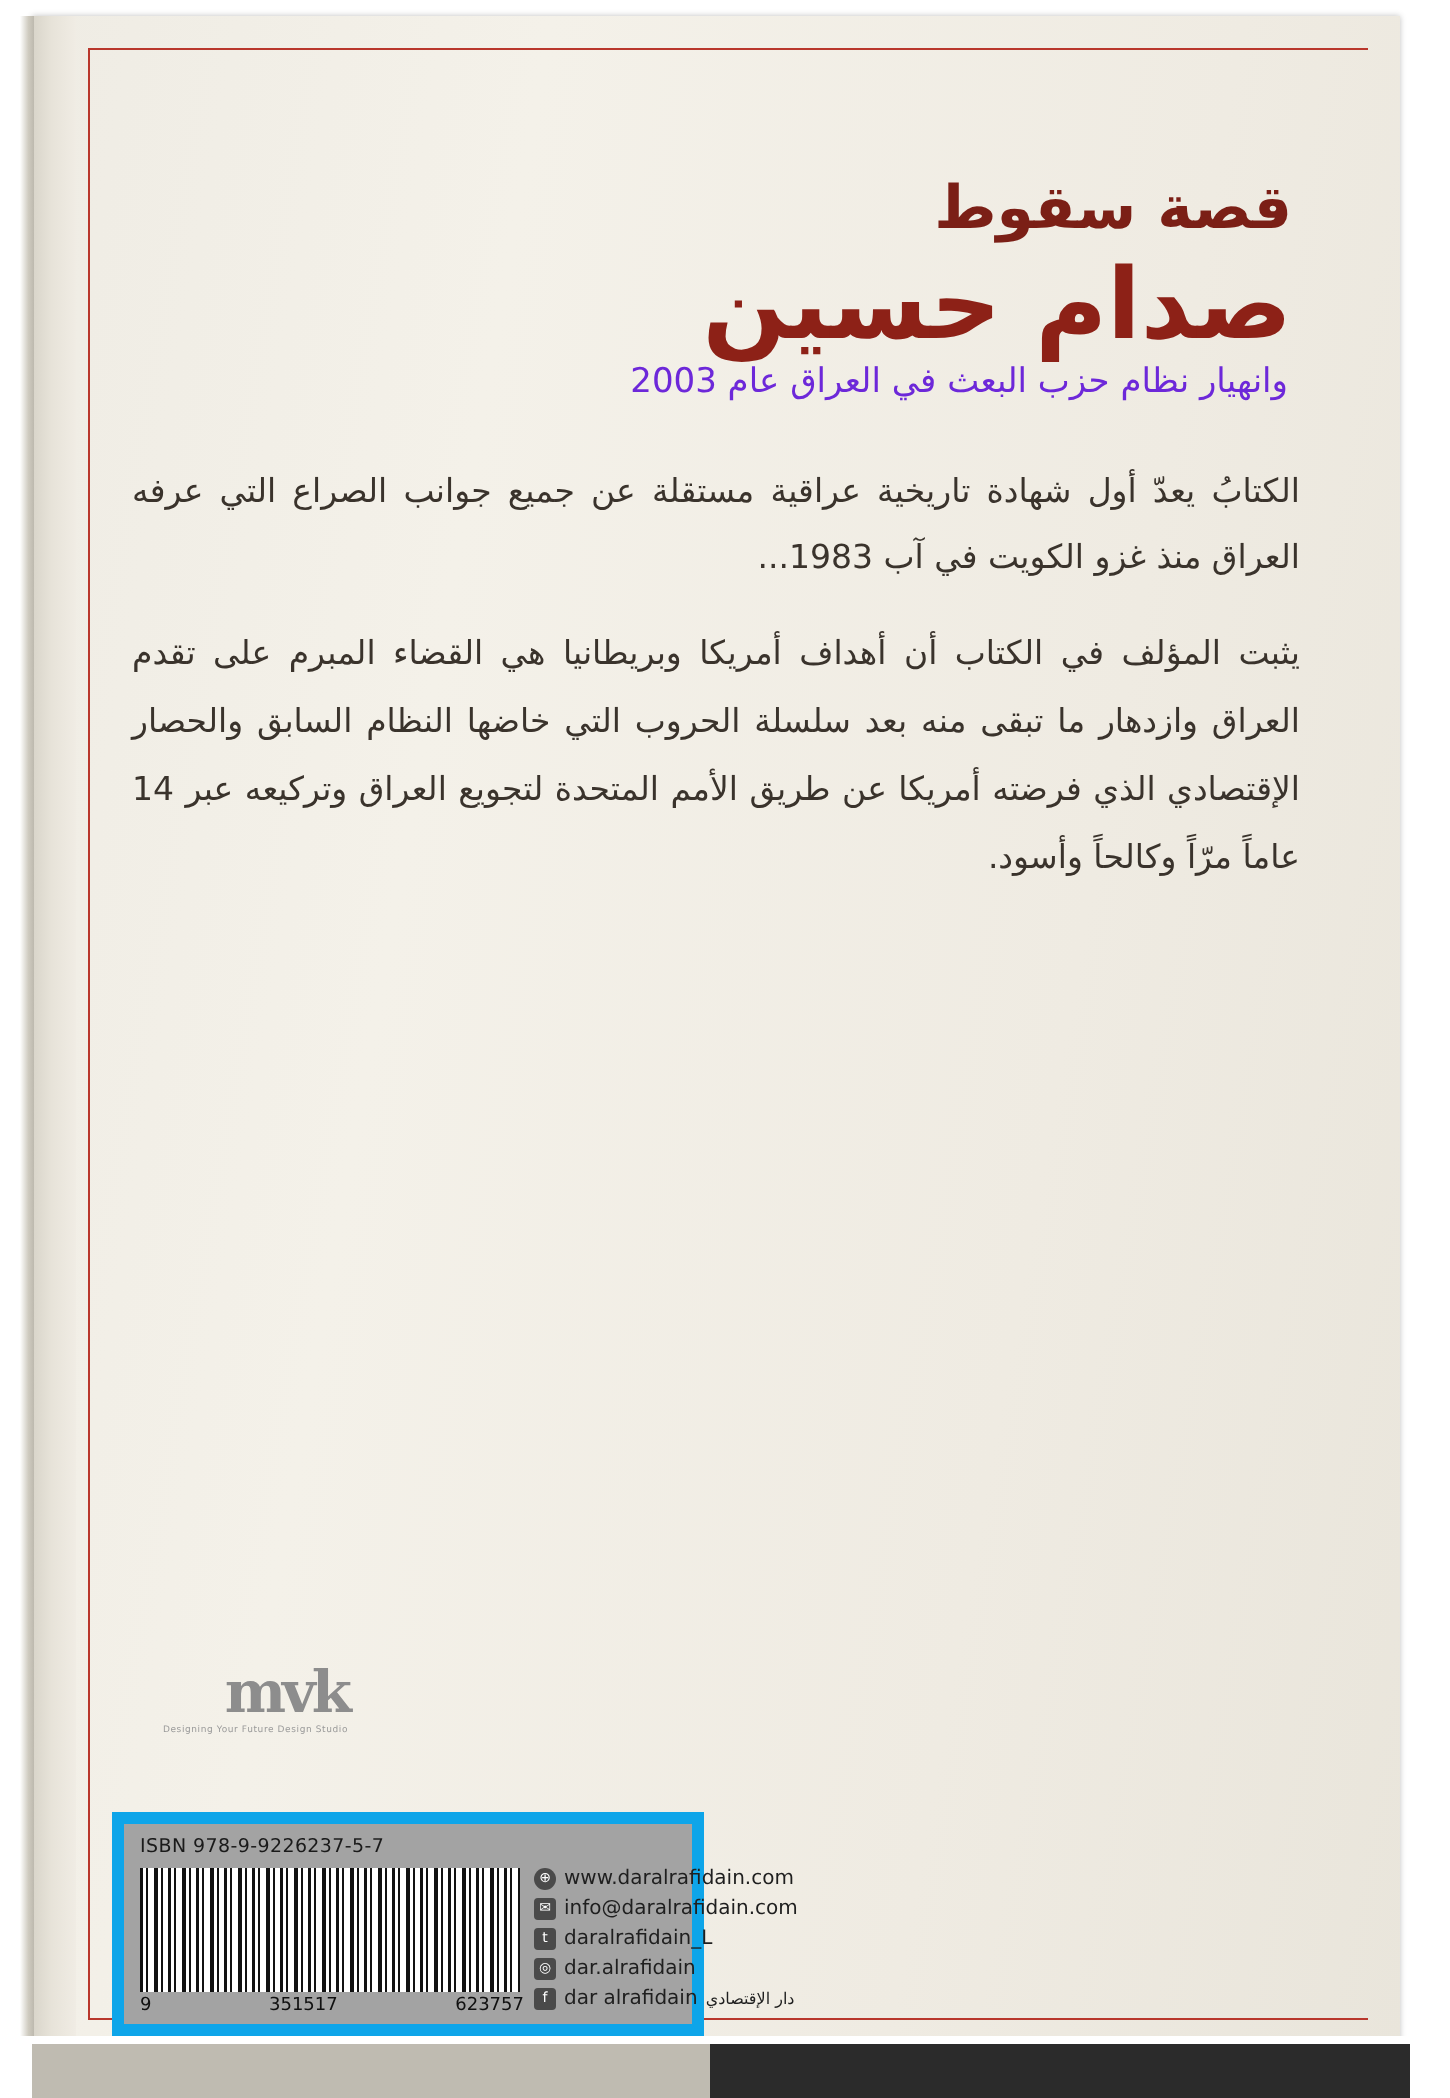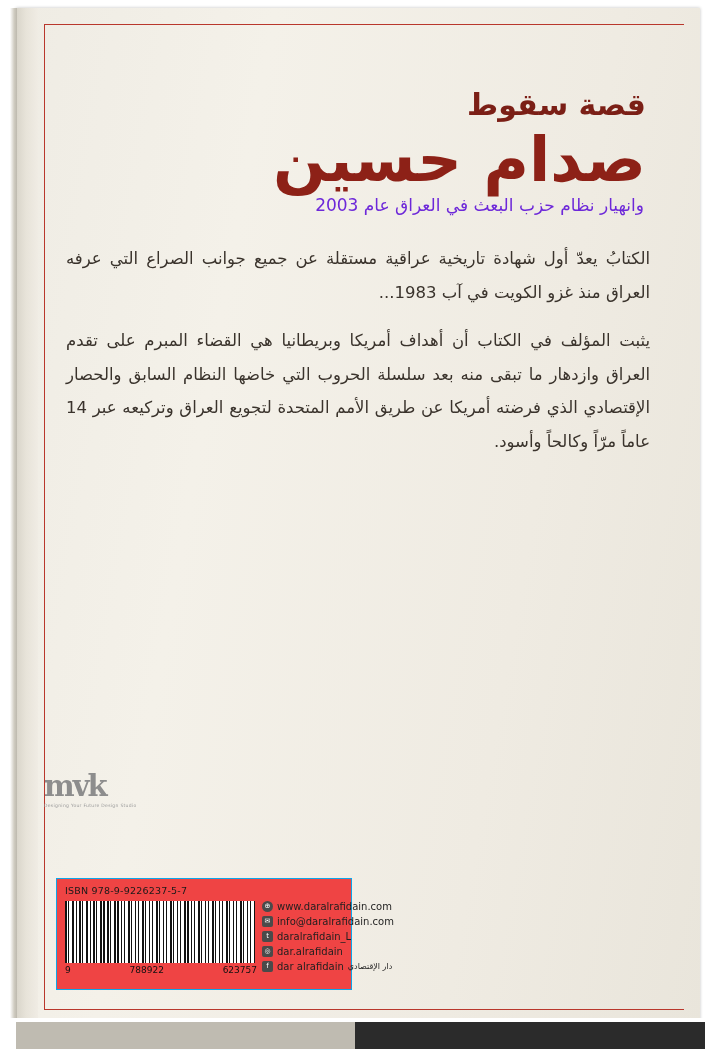--- a/index.html
+++ b/index.html
@@ -107,21 +107,21 @@
   .kicker {
     font-family: "DejaVu Sans", sans-serif;
     font-size: 30px;
     color: #7b1f16;
     font-weight: bold;
     line-height: 1.1;
     margin-bottom: 6px;
   }
   .main-title {
     font-family: "DejaVu Sans", sans-serif;
-    font-size: 62px;
+    font-size: 49px;
     color: #8d2117;
     font-weight: bold;
     line-height: 1.05;
     letter-spacing: -1px;
     margin-bottom: 2px;
   }
   .subtitle {
     font-family: "DejaVu Sans", sans-serif;
     font-size: 17px;
     color: #6d28d9;
@@ -142,23 +142,23 @@
     line-height: 2.05;
     margin: 0 0 14px 0;
     text-align: justify;
     text-align-last: right;
   }
 
   
   .logo-wrap {
     position: absolute;
     left: 44px;
-    top: 772px;
+    top: 832px;
     width: 130px;
-    text-align: left;
+    text-align: right;
     direction: ltr;
   }
   .logo-mark {
     font-family: "DejaVu Serif", serif;
     font-size: 29px;
     color: #8d8d8d;
     letter-spacing: -2px;
     font-weight: bold;
     line-height: 1;
   }
@@ -167,25 +167,25 @@
     font-size: 4.5px;
     color: #9a9a9a;
     letter-spacing: 0.3px;
     margin-top: 2px;
   }
 
   
   .isbn-panel {
     position: absolute;
     left: 56px;
-    top: 878px;
+    top: 906px;
     width: 296px;
     height: 112px;
-    background: #ef4444;
-    border: 1px solid #0ea5e9;
+    background: #a3a3a3;
+    border: 6px solid #0ea5e9;
     box-sizing: border-box;
     direction: ltr;
   }
   .isbn-label {
     position: absolute;
     left: 8px;
     top: 6px;
     font-family: "DejaVu Sans", sans-serif;
     font-size: 9.5px;
     color: #1a1a1a;
@@ -279,21 +279,21 @@
   <div class="logo-wrap">
     <div class="logo-mark">mvk</div>
     <div class="logo-sub">Designing Your Future  Design Studio</div>
   </div>
 
   <div class="isbn-panel">
     <div class="isbn-label">ISBN  978-9-9226237-5-7</div>
     <div class="barcode"></div>
     <div class="barcode-digits">
       <span>9</span>
-      <span>788922</span>
+      <span>351517</span>
       <span>623757</span>
     </div>
 
     <div class="contacts">
       <div class="contact-row">
         <span class="c-ico">⊕</span>
         <span class="c-txt">www.daralrafidain.com</span>
       </div>
       <div class="contact-row">
         <span class="c-ico sq">✉</span>

